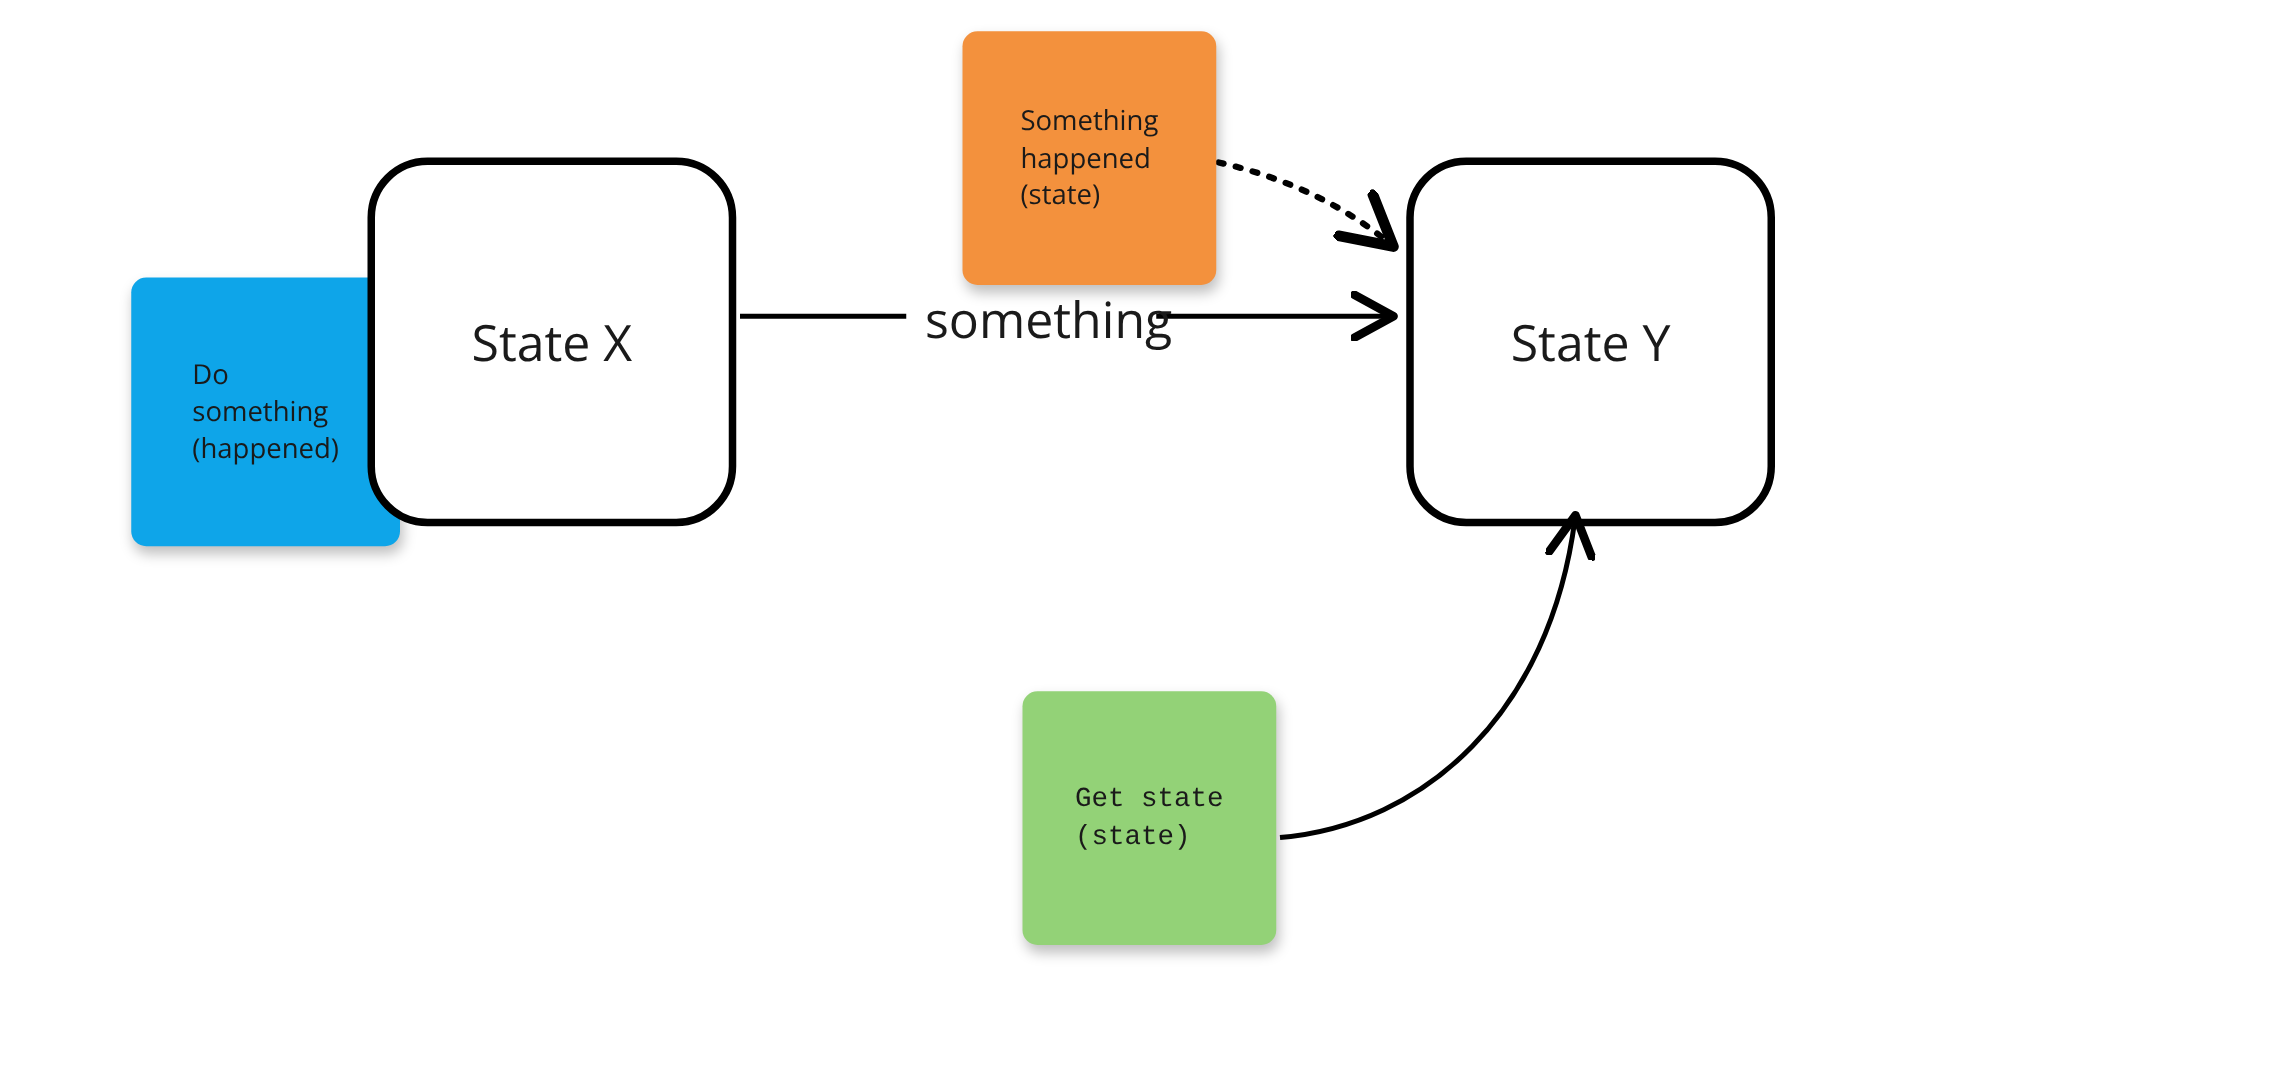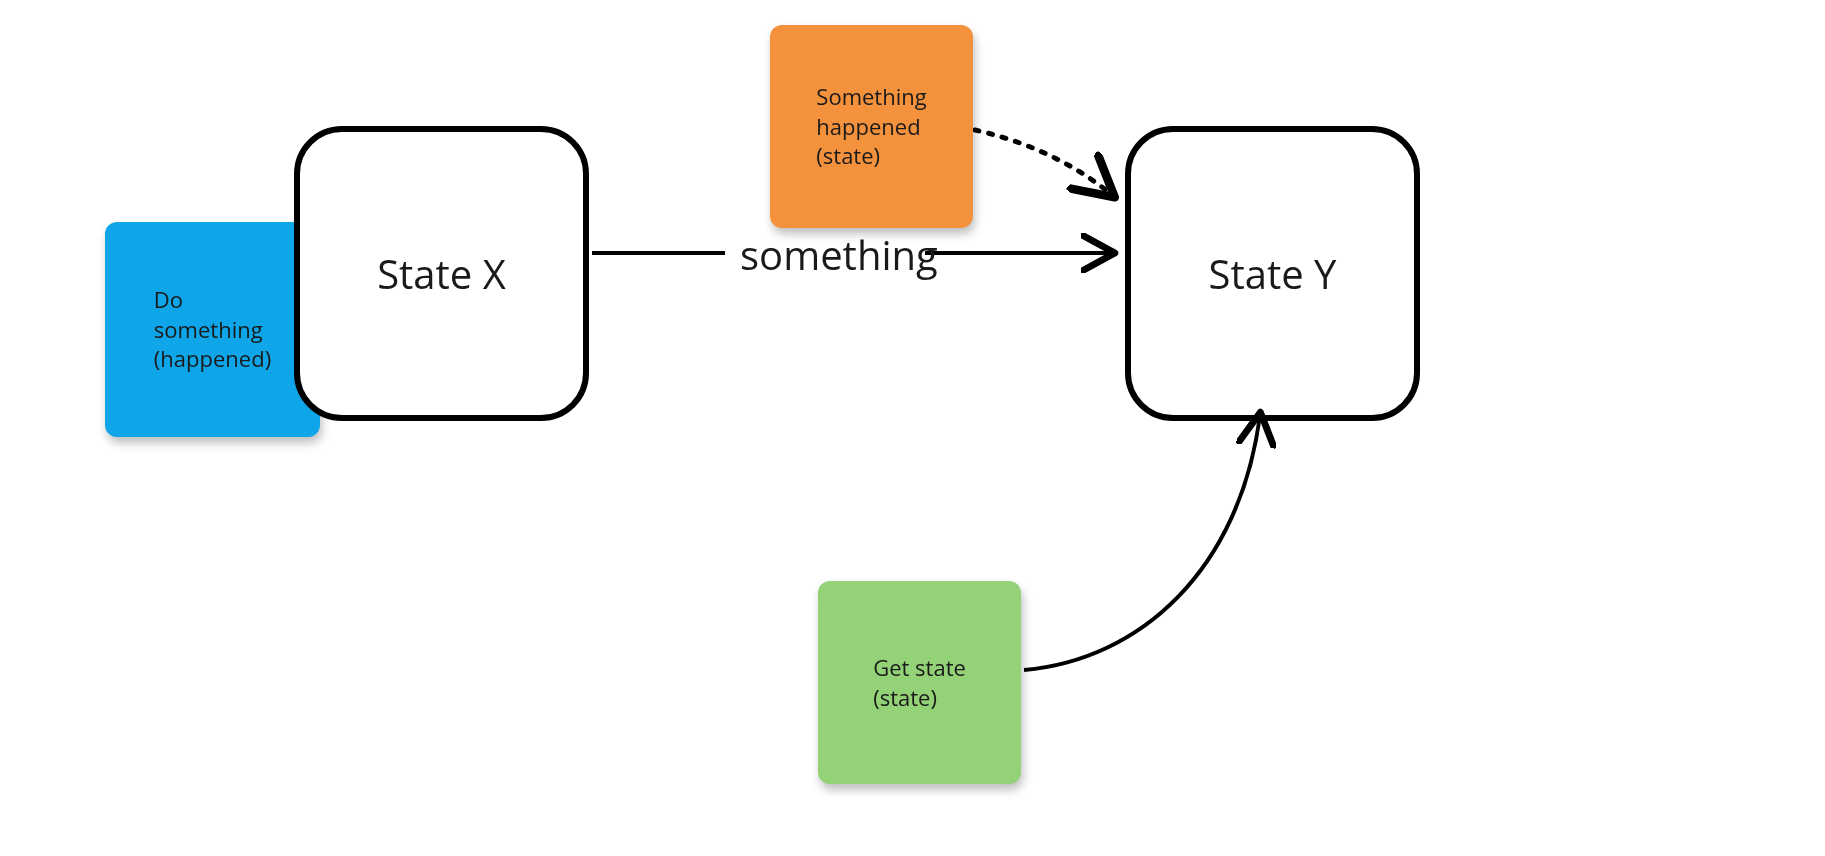--- a/index.html
+++ b/index.html
@@ -84,21 +84,21 @@
 </div>
 
 <div class="sticky-note sticky-orange" style="left: 770px; top: 25px; width: 203px; height: 203px;">
   <div>
     <span>Something</span><br>
     <span>happened</span><br>
     <span>(state)</span>
   </div>
 </div>
 
-<div class="sticky-note sticky-green" style="left: 818px; top: 581px; width: 203px; height: 203px;">
+<div class="sticky-note sticky-green" style="left: 818px; top: 553px; width: 203px; height: 203px; font-family: Liberation Mono, monospace;">
   <div>
     <span>Get state</span><br>
     <span>(state)</span>
   </div>
 </div>
 
 <div class="transition-label" style="left: 740px; top: 227px;">something</div>
 
 <svg class="connectors" viewBox="0 0 1825 856">
   <defs>

